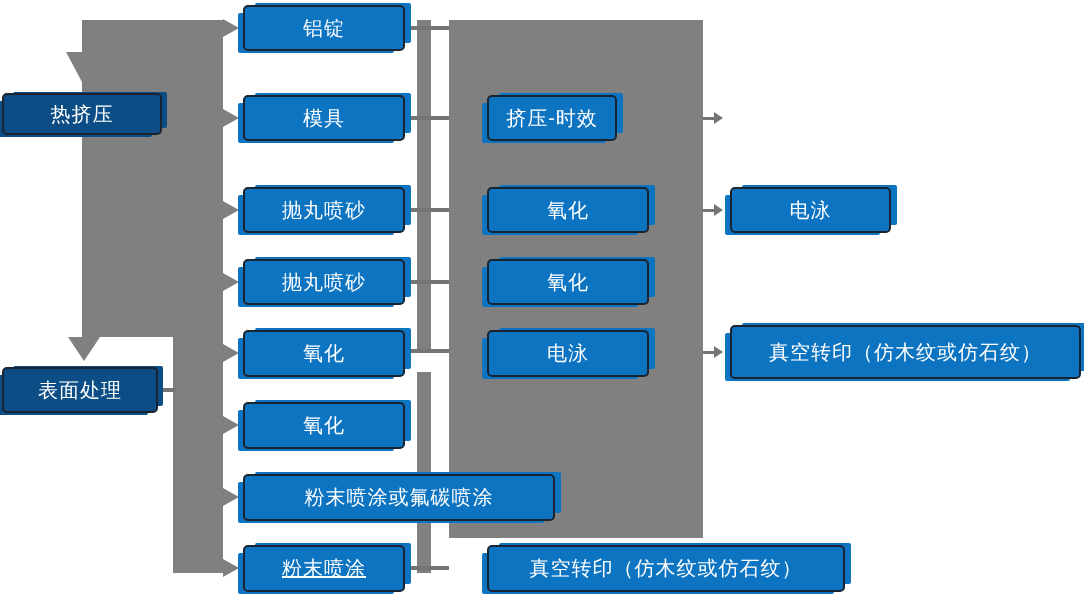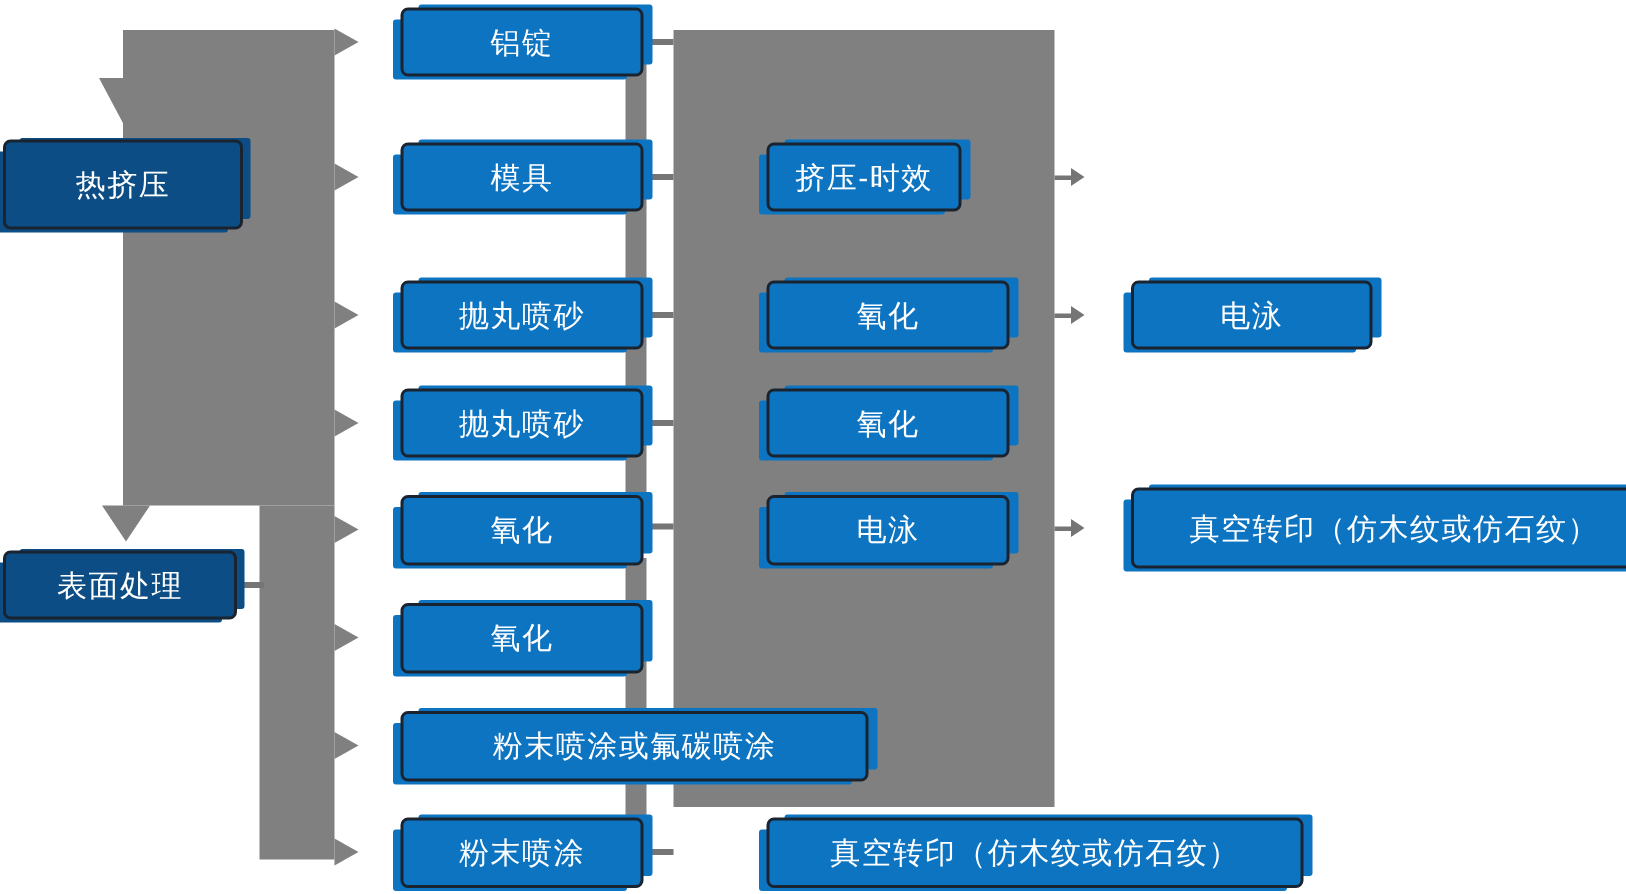--- a/index.html
+++ b/index.html
@@ -8,21 +8,21 @@
     font-family:"Liberation Sans","DejaVu Sans",sans-serif;
     --bright:#0d74c2;--dark:#0b4d84;--gray:#808080;--gray2:#757575;--border:#1a2430;
   }
   .box{
     position:absolute;display:flex;align-items:center;justify-content:center;
     color:#ffffff;font-size:20px;letter-spacing:1px;font-weight:400;
     border:2px solid var(--border);border-radius:5px;box-sizing:border-box;
     z-index:3;white-space:nowrap;
   }
   .bright{background:var(--bright);
-    box-shadow:9px -5px 0 -3px var(--bright),-8px 5px 0 -3px var(--bright);margin-left:24px;}
+    box-shadow:9px -5px 0 -3px var(--bright),-8px 5px 0 -3px var(--bright);}
   .dark{background:var(--dark);
     box-shadow:8px -4px 0 -3px var(--dark),-7px 5px 0 -3px var(--dark);}
   .conn{position:absolute;background:var(--gray);z-index:1;}
   .thin{position:absolute;background:var(--gray2);z-index:2;}
   .arrow-right{position:absolute;width:0;height:0;z-index:2;
     border-top:9px solid transparent;border-bottom:9px solid transparent;
     border-left:16px solid var(--gray);}
   .arrow-down{position:absolute;width:0;height:0;z-index:1;
     border-left:17px solid transparent;border-right:17px solid transparent;
     border-top:32px solid var(--gray);}
@@ -64,31 +64,31 @@
 
   <div class="conn" style="left:449px;top:20px;width:254px;height:518px;"></div>
 
   <div class="thin" style="left:703px;top:117px;width:13px;height:3px;"></div>
   <div class="mini-head" style="left:714px;top:112px;"></div>
   <div class="thin" style="left:703px;top:209px;width:13px;height:3px;"></div>
   <div class="mini-head" style="left:714px;top:204px;"></div>
   <div class="thin" style="left:703px;top:351px;width:13px;height:3px;"></div>
   <div class="mini-head" style="left:714px;top:346px;"></div>
 
-  <div class="box dark" style="left:2px;top:93px;width:160px;height:60px;">热挤压</div>
+  <div class="box dark" style="left:2px;top:93px;width:160px;height:42px;">热挤压</div>
   <div class="box dark" style="left:2px;top:367px;width:156px;height:46px;">表面处理</div>
 
   <div class="box bright" style="left:243px;top:5px;width:162px;height:46px;">铝锭</div>
   <div class="box bright" style="left:243px;top:95px;width:162px;height:46px;">模具</div>
   <div class="box bright" style="left:243px;top:187px;width:162px;height:46px;">抛丸喷砂</div>
   <div class="box bright" style="left:243px;top:259px;width:162px;height:46px;">抛丸喷砂</div>
   <div class="box bright" style="left:243px;top:330px;width:162px;height:47px;">氧化</div>
   <div class="box bright" style="left:243px;top:402px;width:162px;height:47px;">氧化</div>
   <div class="box bright" style="left:243px;top:474px;width:312px;height:47px;">粉末喷涂或氟碳喷涂</div>
-  <div class="box bright" style="left:243px;top:545px;width:162px;height:47px;">粉末喷涂</div>
+  <div class="box bright" style="left:243px;top:545px;width:162px;height:47px;text-decoration:underline;">粉末喷涂</div>
 
   <div class="box bright" style="left:487px;top:95px;width:130px;height:46px;">挤压-时效</div>
   <div class="box bright" style="left:487px;top:187px;width:162px;height:46px;">氧化</div>
   <div class="box bright" style="left:487px;top:259px;width:162px;height:46px;">氧化</div>
   <div class="box bright" style="left:487px;top:330px;width:162px;height:47px;">电泳</div>
   <div class="box bright" style="left:487px;top:545px;width:358px;height:47px;">真空转印（仿木纹或仿石纹）</div>
 
   <div class="box bright" style="left:730px;top:187px;width:161px;height:46px;">电泳</div>
   <div class="box bright" style="left:730px;top:325px;width:351px;height:54px;">真空转印（仿木纹或仿石纹）</div>
 

